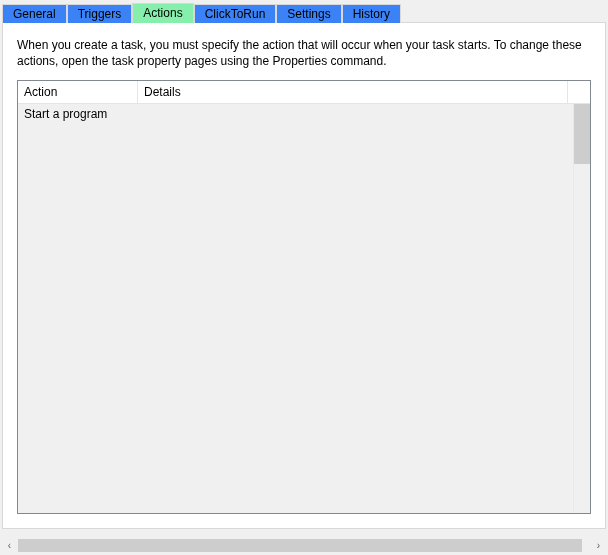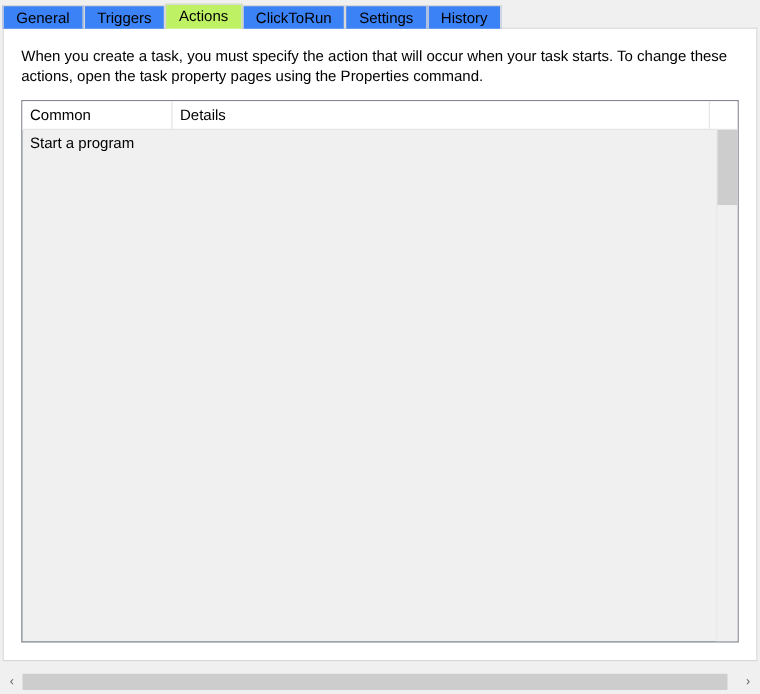--- a/index.html
+++ b/index.html
@@ -32,21 +32,21 @@
     background: #3b82f6;
     margin-right: 0px;
     position: relative;
     cursor: default;
     white-space: nowrap;
     font-size: 12px;
     height: 19px;
     line-height: 13px;
   }
   .tab.active {
-    background: #bef264;
+    background: #86efac;
     border-color: #d8d8d8;
     height: 21px;
     margin-top: -2px;
     z-index: 3;
     border-bottom: 1px solid #fff;
     margin-bottom: -1px;
   }
   .tabpage {
     position: absolute;
     left: 2px; right: 2px; top: 22px; bottom: 26px;
@@ -156,21 +156,21 @@
     <div class="tab">ClickToRun</div>
     <div class="tab">Settings</div>
     <div class="tab">History</div>
   </div>
 
   <div class="tabpage">
     <div class="desc">When you create a task, you must specify the action that will occur when your task starts.  To change these actions, open the task property pages using the Properties command.</div>
 
     <div class="listwrap">
       <div class="listheader">
-        <div class="col action">Common</div>
+        <div class="col action">Action</div>
         <div class="col details">Details</div>
         <div class="col last"></div>
       </div>
       <div class="listbody">
         <div class="row">
           <div class="cell action">Start a program</div>
         </div>
       </div>
       <div class="vscroll">
         <div class="thumb"></div>

